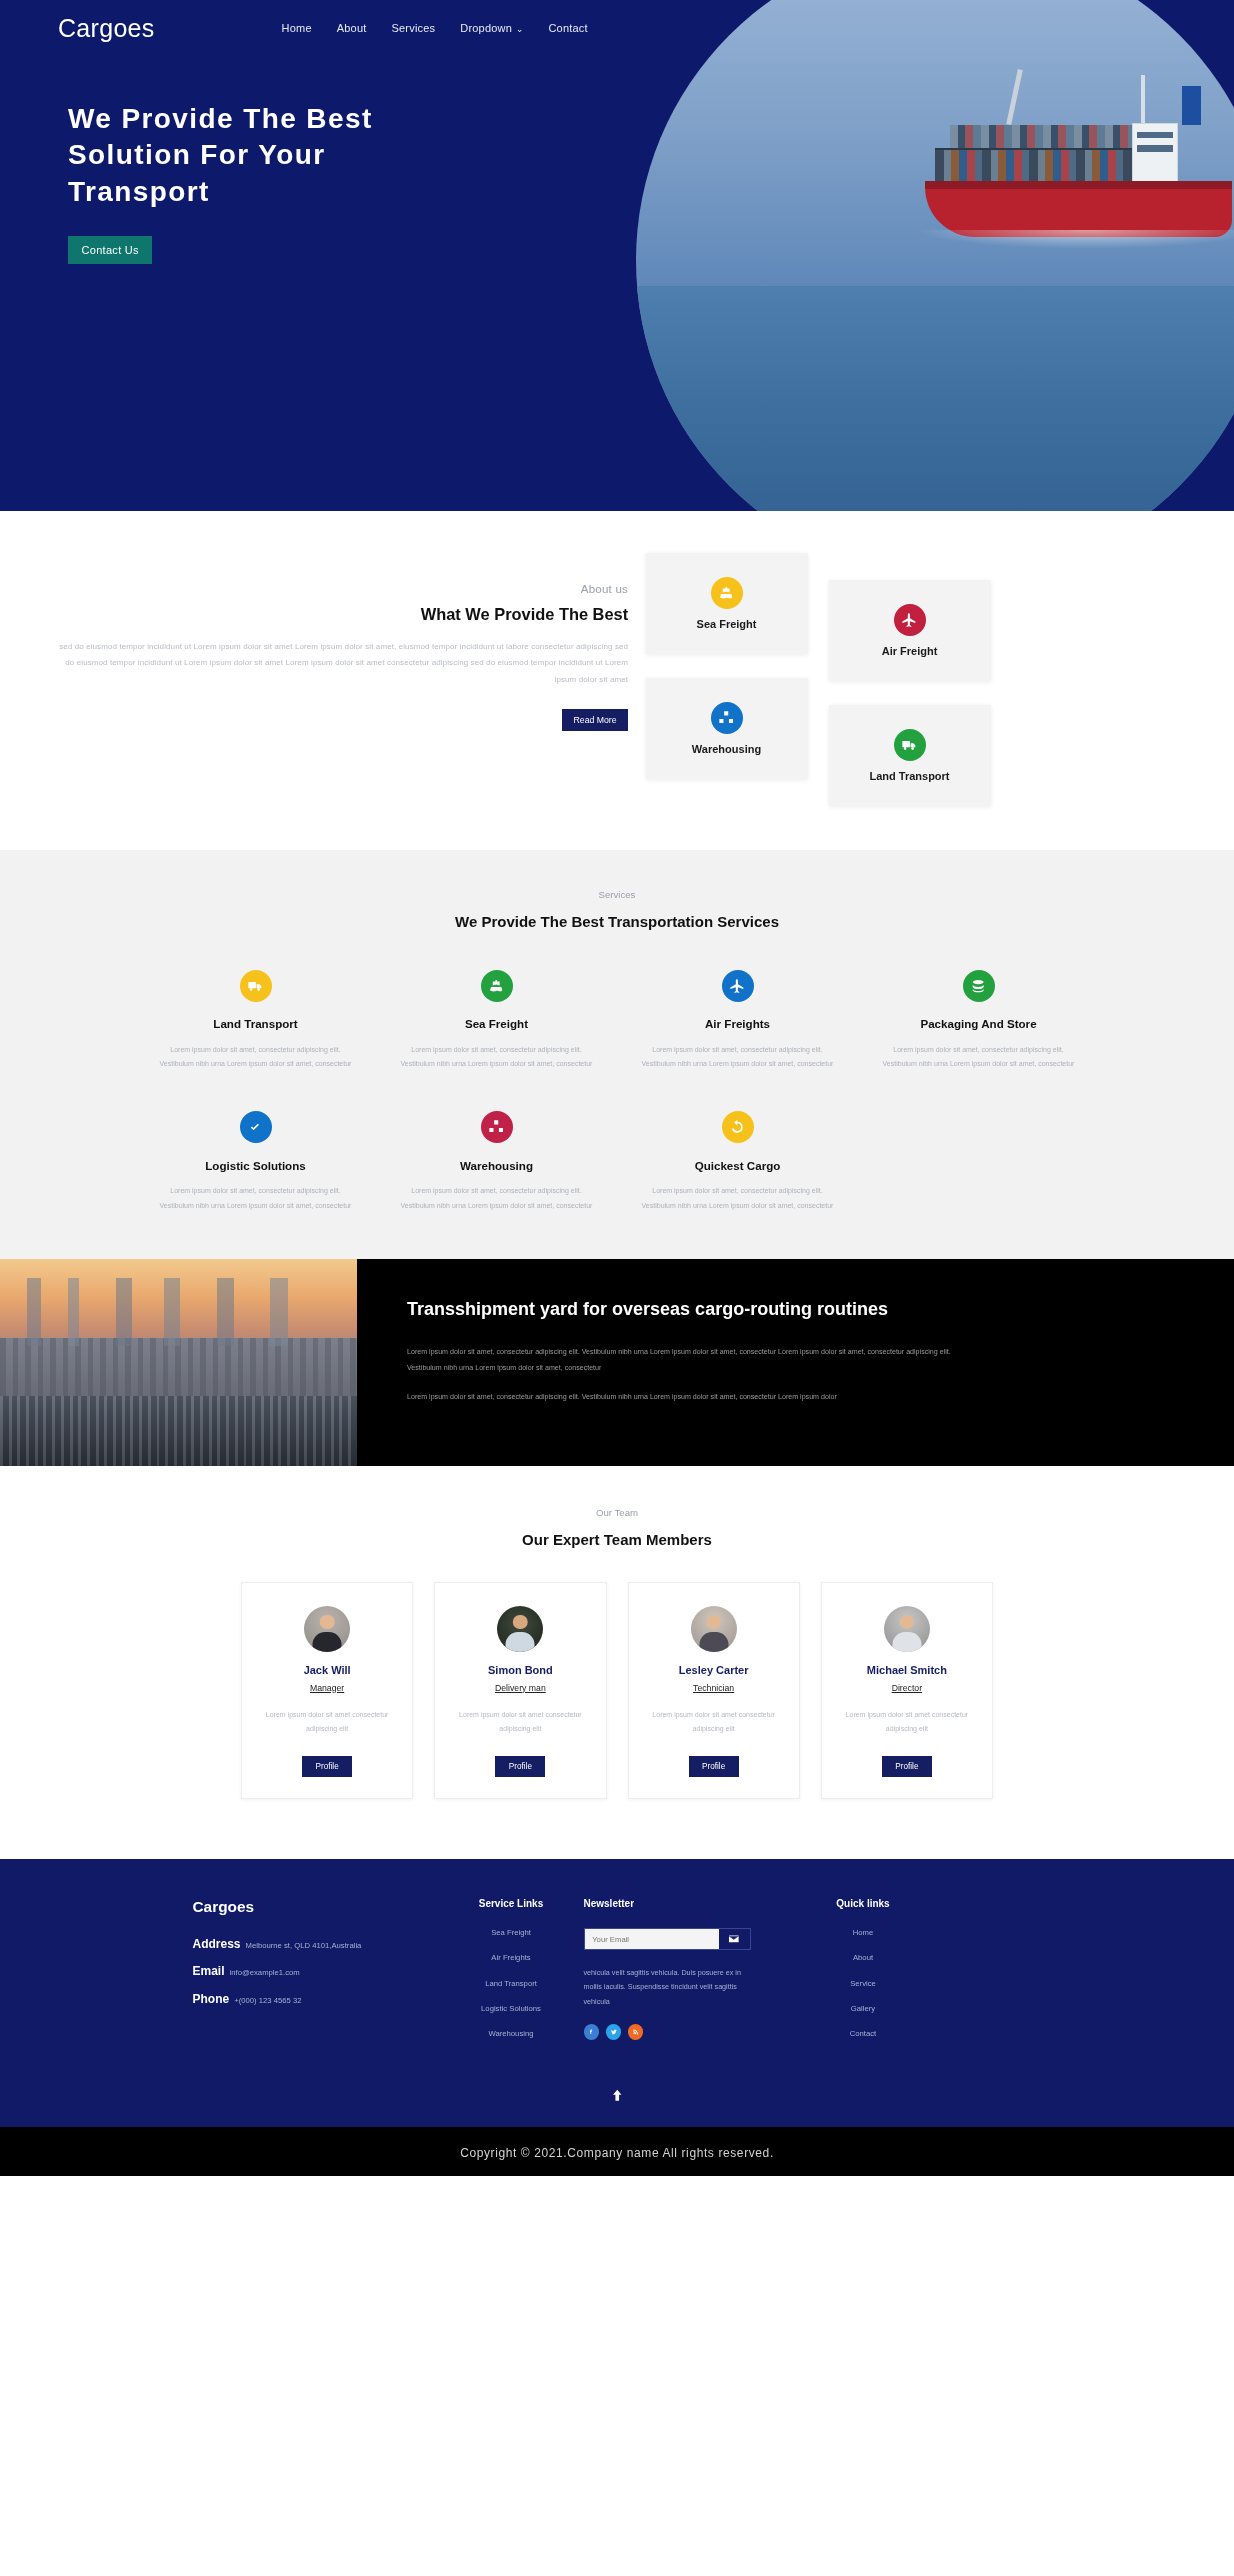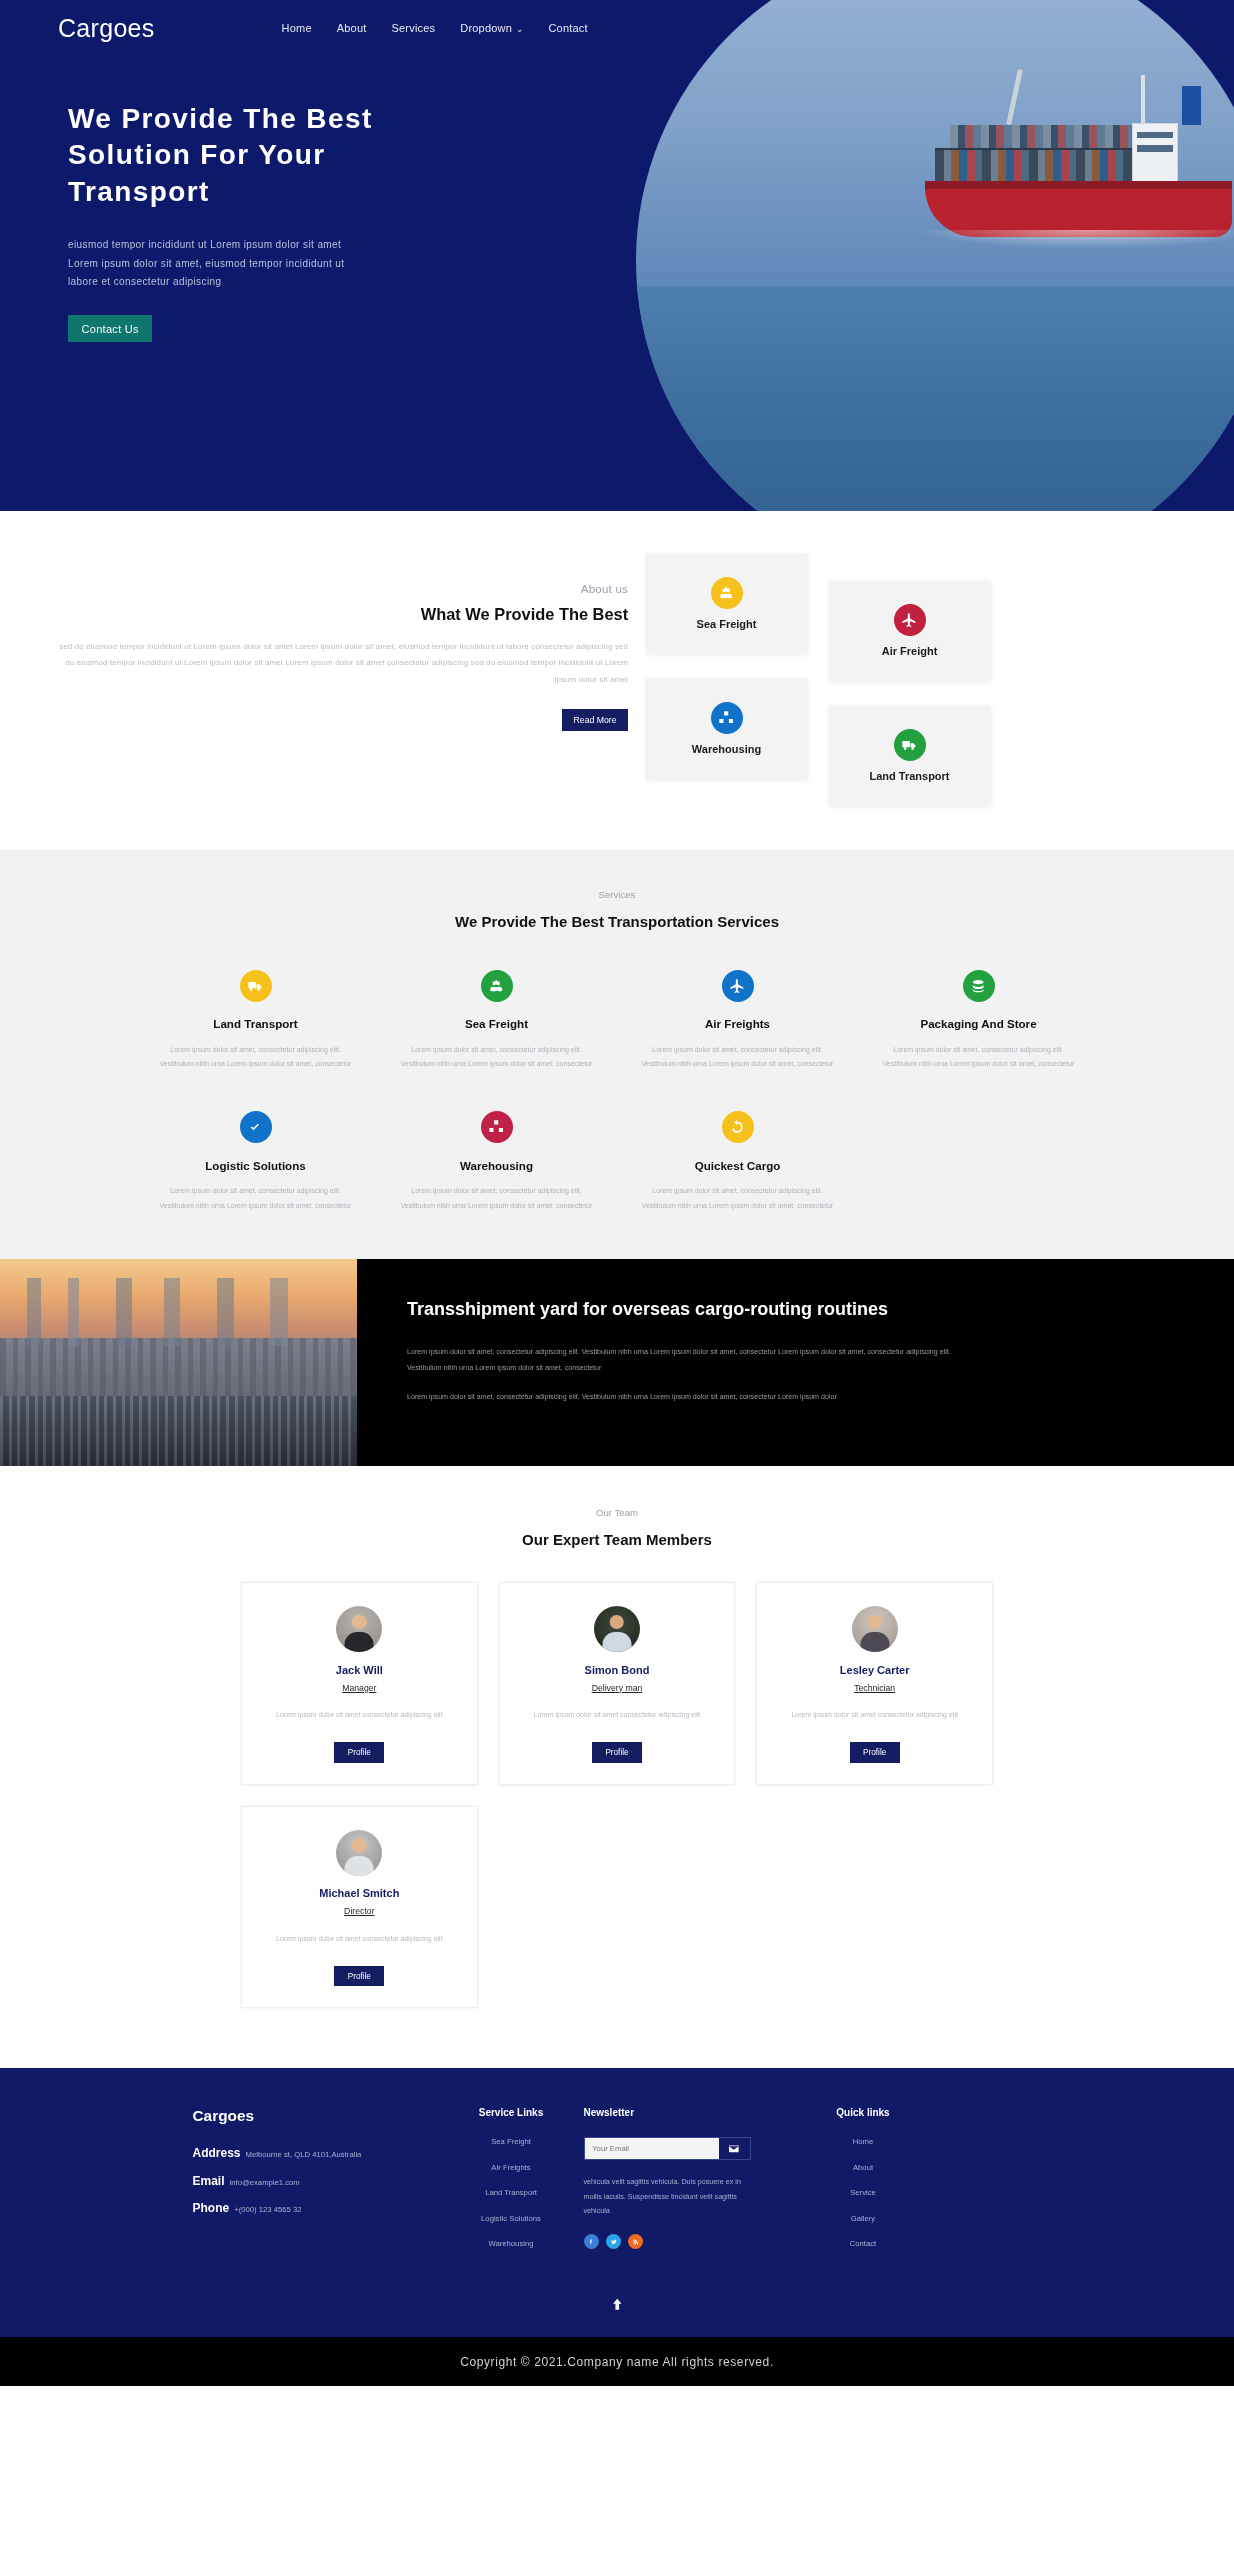--- a/index.html
+++ b/index.html
@@ -169,21 +169,21 @@
       #7b8698 58px 69px, transparent 69px 106px, #6b7789 106px 122px, transparent 122px 154px,
       #76818f 154px 170px, transparent 170px 207px, #6e7988 207px 224px, transparent 224px 260px,
       #7a8594 260px 278px, transparent 278px 328px);
   }
   .trans-txt { flex:1; background:#000; padding: 37px 68px 0 50px; }
   .trans-txt h3 { color:#fff; font-size:18px; font-weight:700; line-height:1.45; margin-bottom:23px; }
   .trans-txt p { color:#9c9c9c; font-size:7.1px; line-height:2.25; margin-bottom:12.5px; max-width: 579px;}
 
   
   .team { background:#fff; padding: 41px 0 60px 0; }
-  .team-grid { width:752px; margin: 31px auto 0 auto; display:grid; grid-template-columns:repeat(3,1fr); gap:21px; }
+  .team-grid { width:752px; margin: 31px auto 0 auto; display:grid; grid-template-columns:repeat(4,1fr); gap:21px; }
   .tcard { background:#fff; border:1px solid #ededed; padding: 23px 13.5px 21px 13.5px; text-align:center; box-shadow: 0 1px 3.9px rgba(0,0,0,.05);}
   .avatar {
     width:46px; height:46px; border-radius:50%; margin:0 auto 11.6px auto; overflow:hidden;
     display:flex; align-items:flex-end; justify-content:center; position:relative;
   }
   .av1 { background: radial-gradient(circle at 50% 30%, #b9b4ae, #8f8a86); }
   .av2 { background: radial-gradient(circle at 50% 40%, #3f4a3b, #1d231c); }
   .av3 { background: radial-gradient(circle at 50% 30%, #cfc6bd, #9c958e); }
   .av4 { background: radial-gradient(circle at 50% 30%, #c6c6c6, #8e8e8e); }
   .av-head { position:absolute; top:8.7px; left:50%; transform:translateX(-50%); width:14.5px; height:14.5px; border-radius:50%; background:#e3b994;}
@@ -250,21 +250,20 @@
         <a href="#">Home</a>
         <a href="#">About</a>
         <a href="#">Services</a>
         <a href="#"><span>Dropdown</span><span class="caret">⌄</span></a>
         <a href="#">Contact</a>
       </div>
     </nav>
 
     <div class="hero-body">
       <h1 class="hero-title">We Provide The Best Solution For Your Transport</h1>
-      <p class="hero-sub">eiusmod tempor incididunt ut Lorem ipsum dolor sit amet Lorem ipsum dolor sit amet, eiusmod tempor incididunt ut labore et consectetur adipiscing</p>
       <button class="btn-contact">Contact Us</button>
     </div>
   </section>
 
   <section class="about">
     <div class="about-inner">
       <div class="about-left">
         <div class="about-eyebrow">About us</div>
         <h2 class="about-title">What We Provide The Best</h2>
         <p class="about-text">sed do eiusmod tempor incididunt ut Lorem ipsum dolor sit amet Lorem ipsum dolor sit amet, eiusmod tempor incididunt ut labore consectetur adipiscing sed do eiusmod tempor incididunt ut Lorem ipsum dolor sit amet Lorem ipsum dolor sit amet consectetur adipiscing sed do eiusmod tempor incididunt ut Lorem ipsum dolor sit amet</p>

